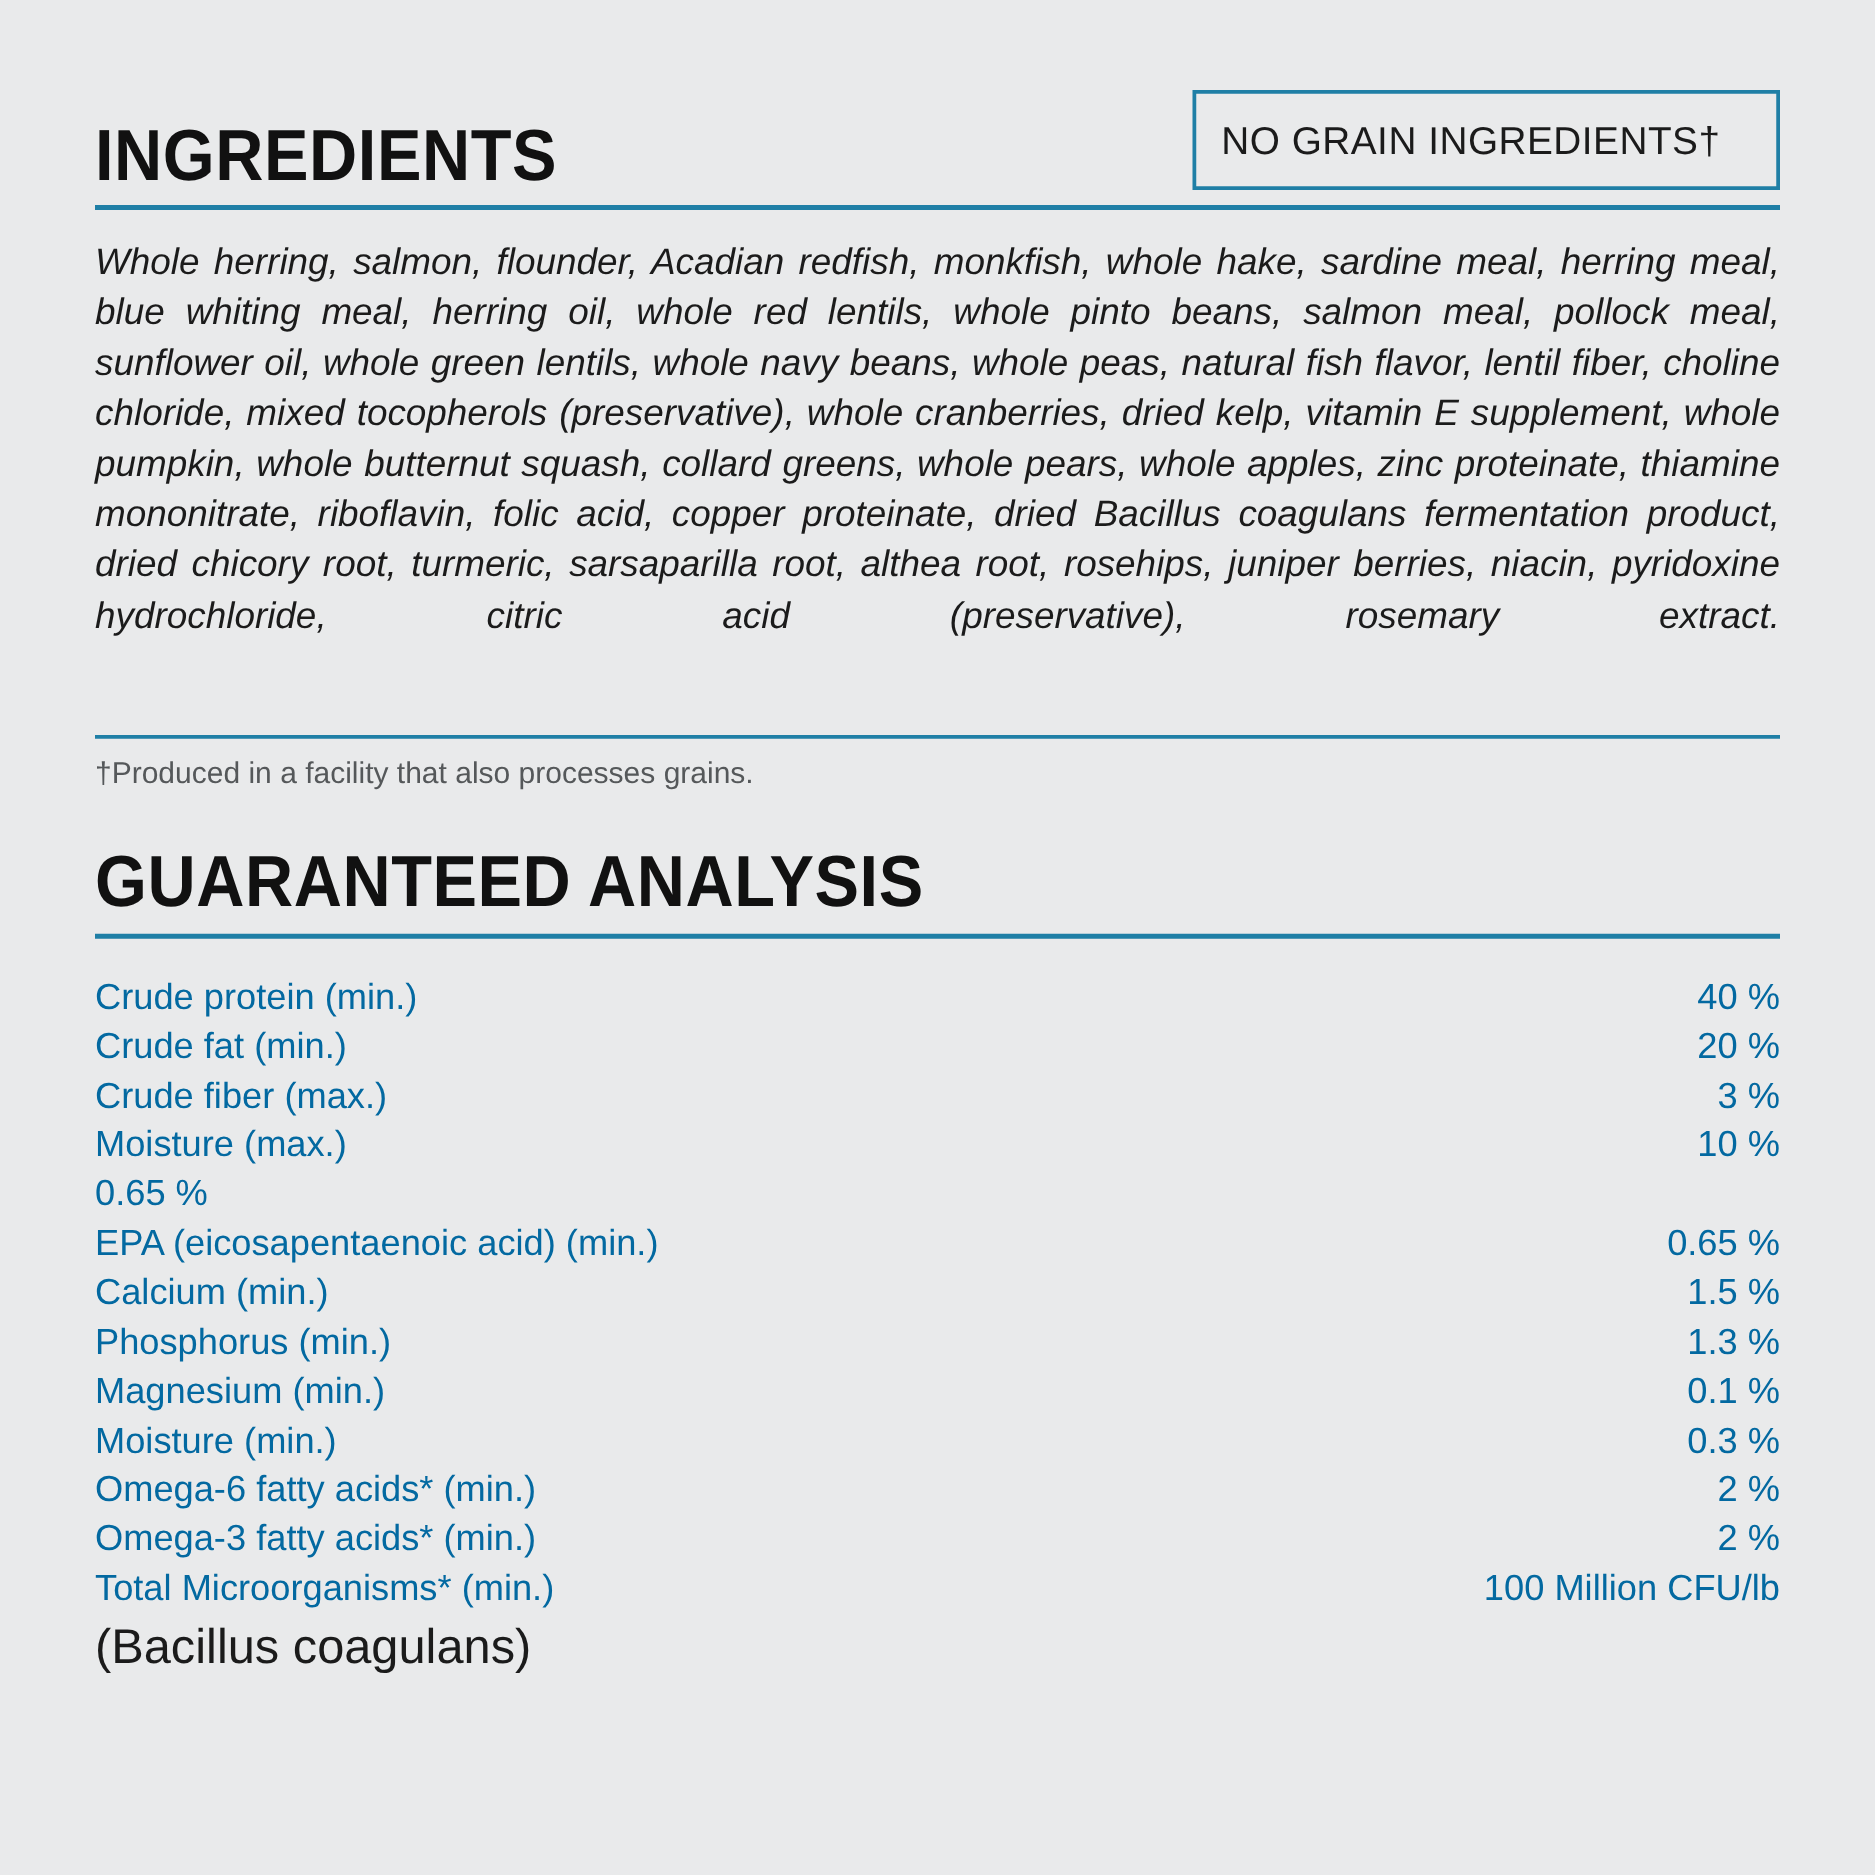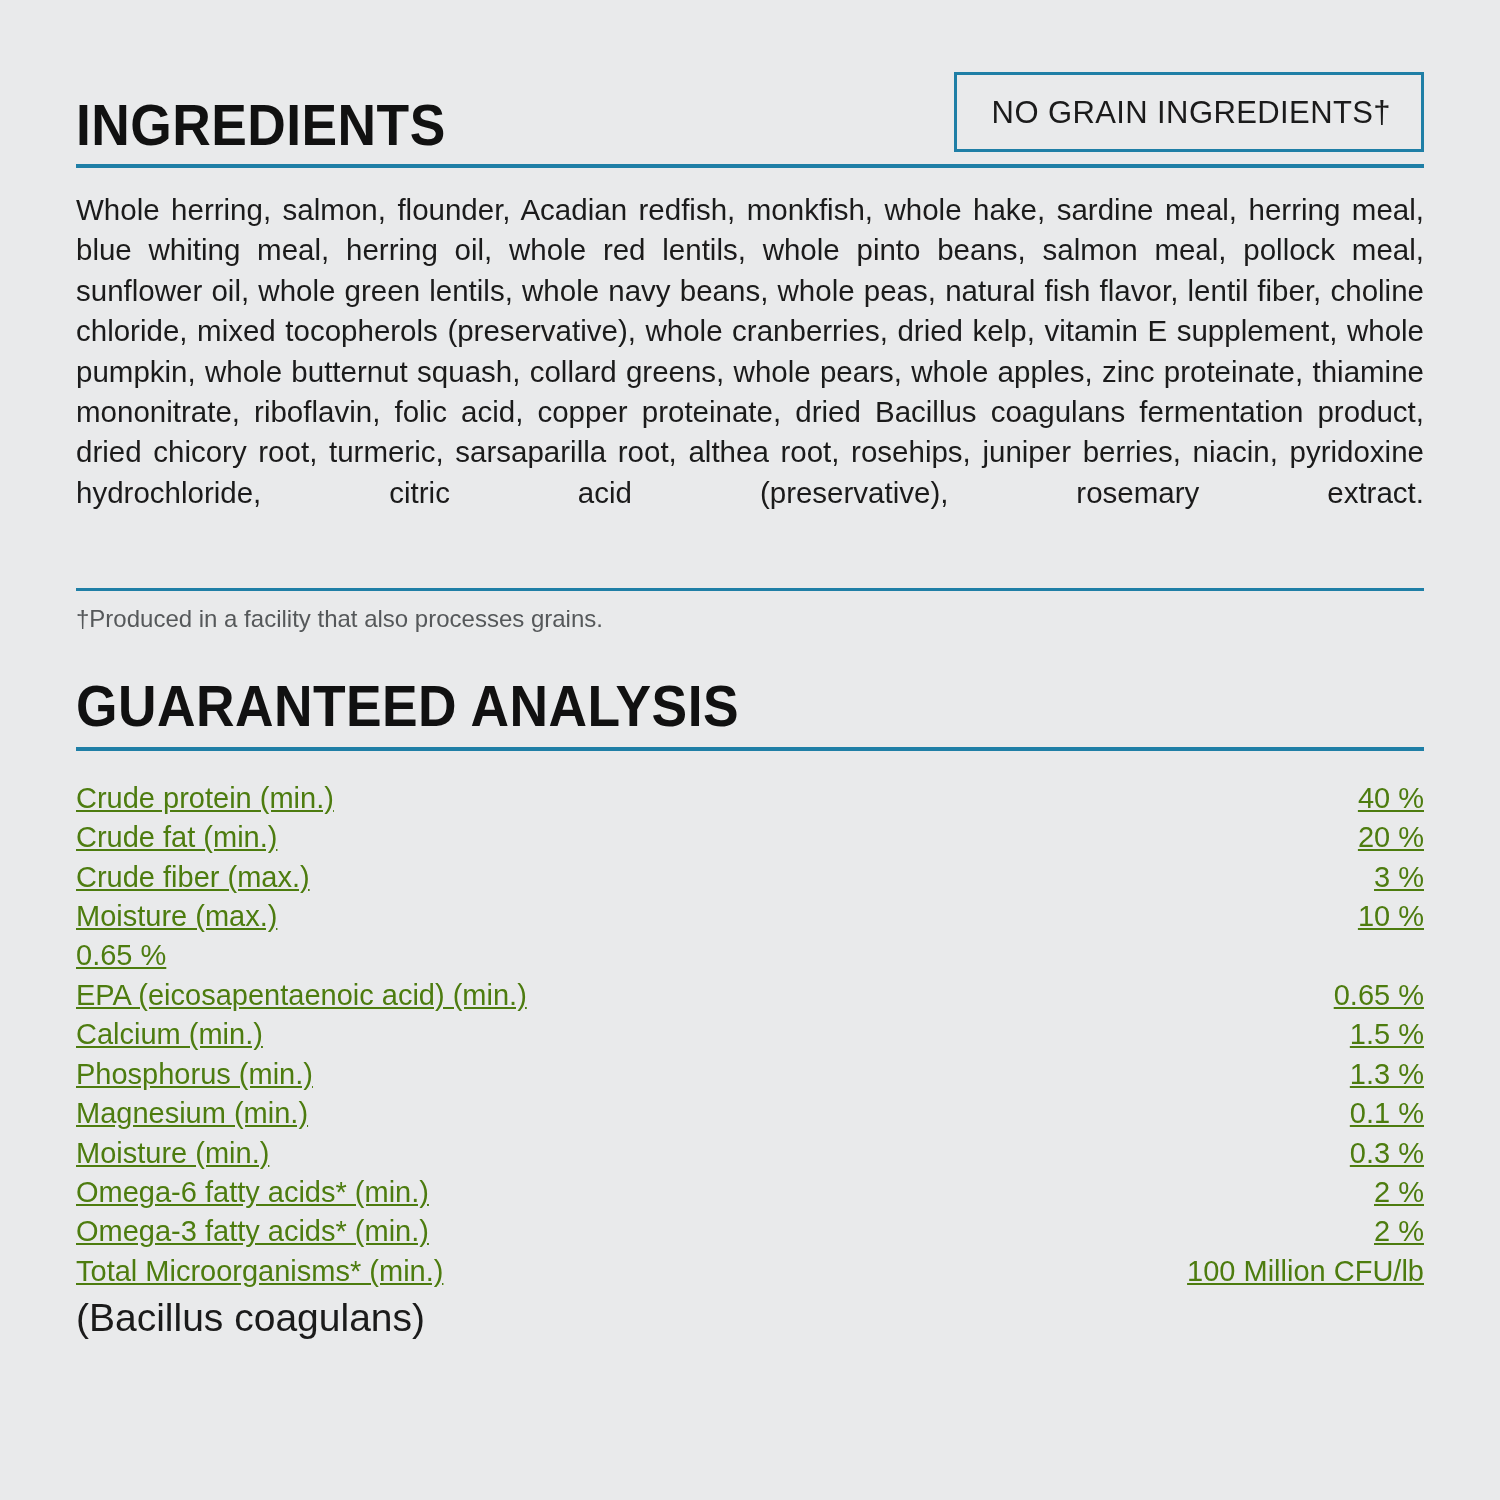--- a/index.html
+++ b/index.html
@@ -37,21 +37,21 @@
     color: #111;
     transform: scaleX(0.92);
     transform-origin: left bottom;
     white-space: nowrap;
   }
   .no-grain-box {
     border: 3px solid #1f7fa6;
     box-sizing: border-box;
     padding: 20px 30px 18px 20px;
     min-width: 470px;
-    text-align: right;
+    text-align: left;
     margin-bottom: 2px;
   }
   .no-grain-text {
     font-size: 31px;
     letter-spacing: 0.4px;
     color: #1b1b1b;
     white-space: nowrap;
   }
   .rule {
     height: 4px;
@@ -61,20 +61,21 @@
 
   
   .ing-body {
     margin-top: 22px;
     font-size: 29.5px;
     line-height: 1.37;
     color: #1b1b1b;
     text-align: justify;
     text-justify: inter-word;
     hyphens: none;
+    font-style: italic;
   }
   .ing-body::after {
     content: "";
     display: inline-block;
     width: 100%;
   }
 
   .footnote-rule {
     height: 3px;
     background: #1f7fa6;
@@ -108,22 +109,21 @@
   }
   .ga-list {
     margin-top: 28px;
   }
   .ga-row {
     display: flex;
     justify-content: space-between;
     align-items: baseline;
     font-size: 29px;
     line-height: 1.36;
-    color: #4d7c0f;
-    text-decoration: underline;
+    color: #0369a1;
   }
   .ga-label {
     white-space: nowrap;
   }
   .ga-value {
     white-space: nowrap;
     text-align: right;
   }
   .ga-sub {
     font-size: 39px;

